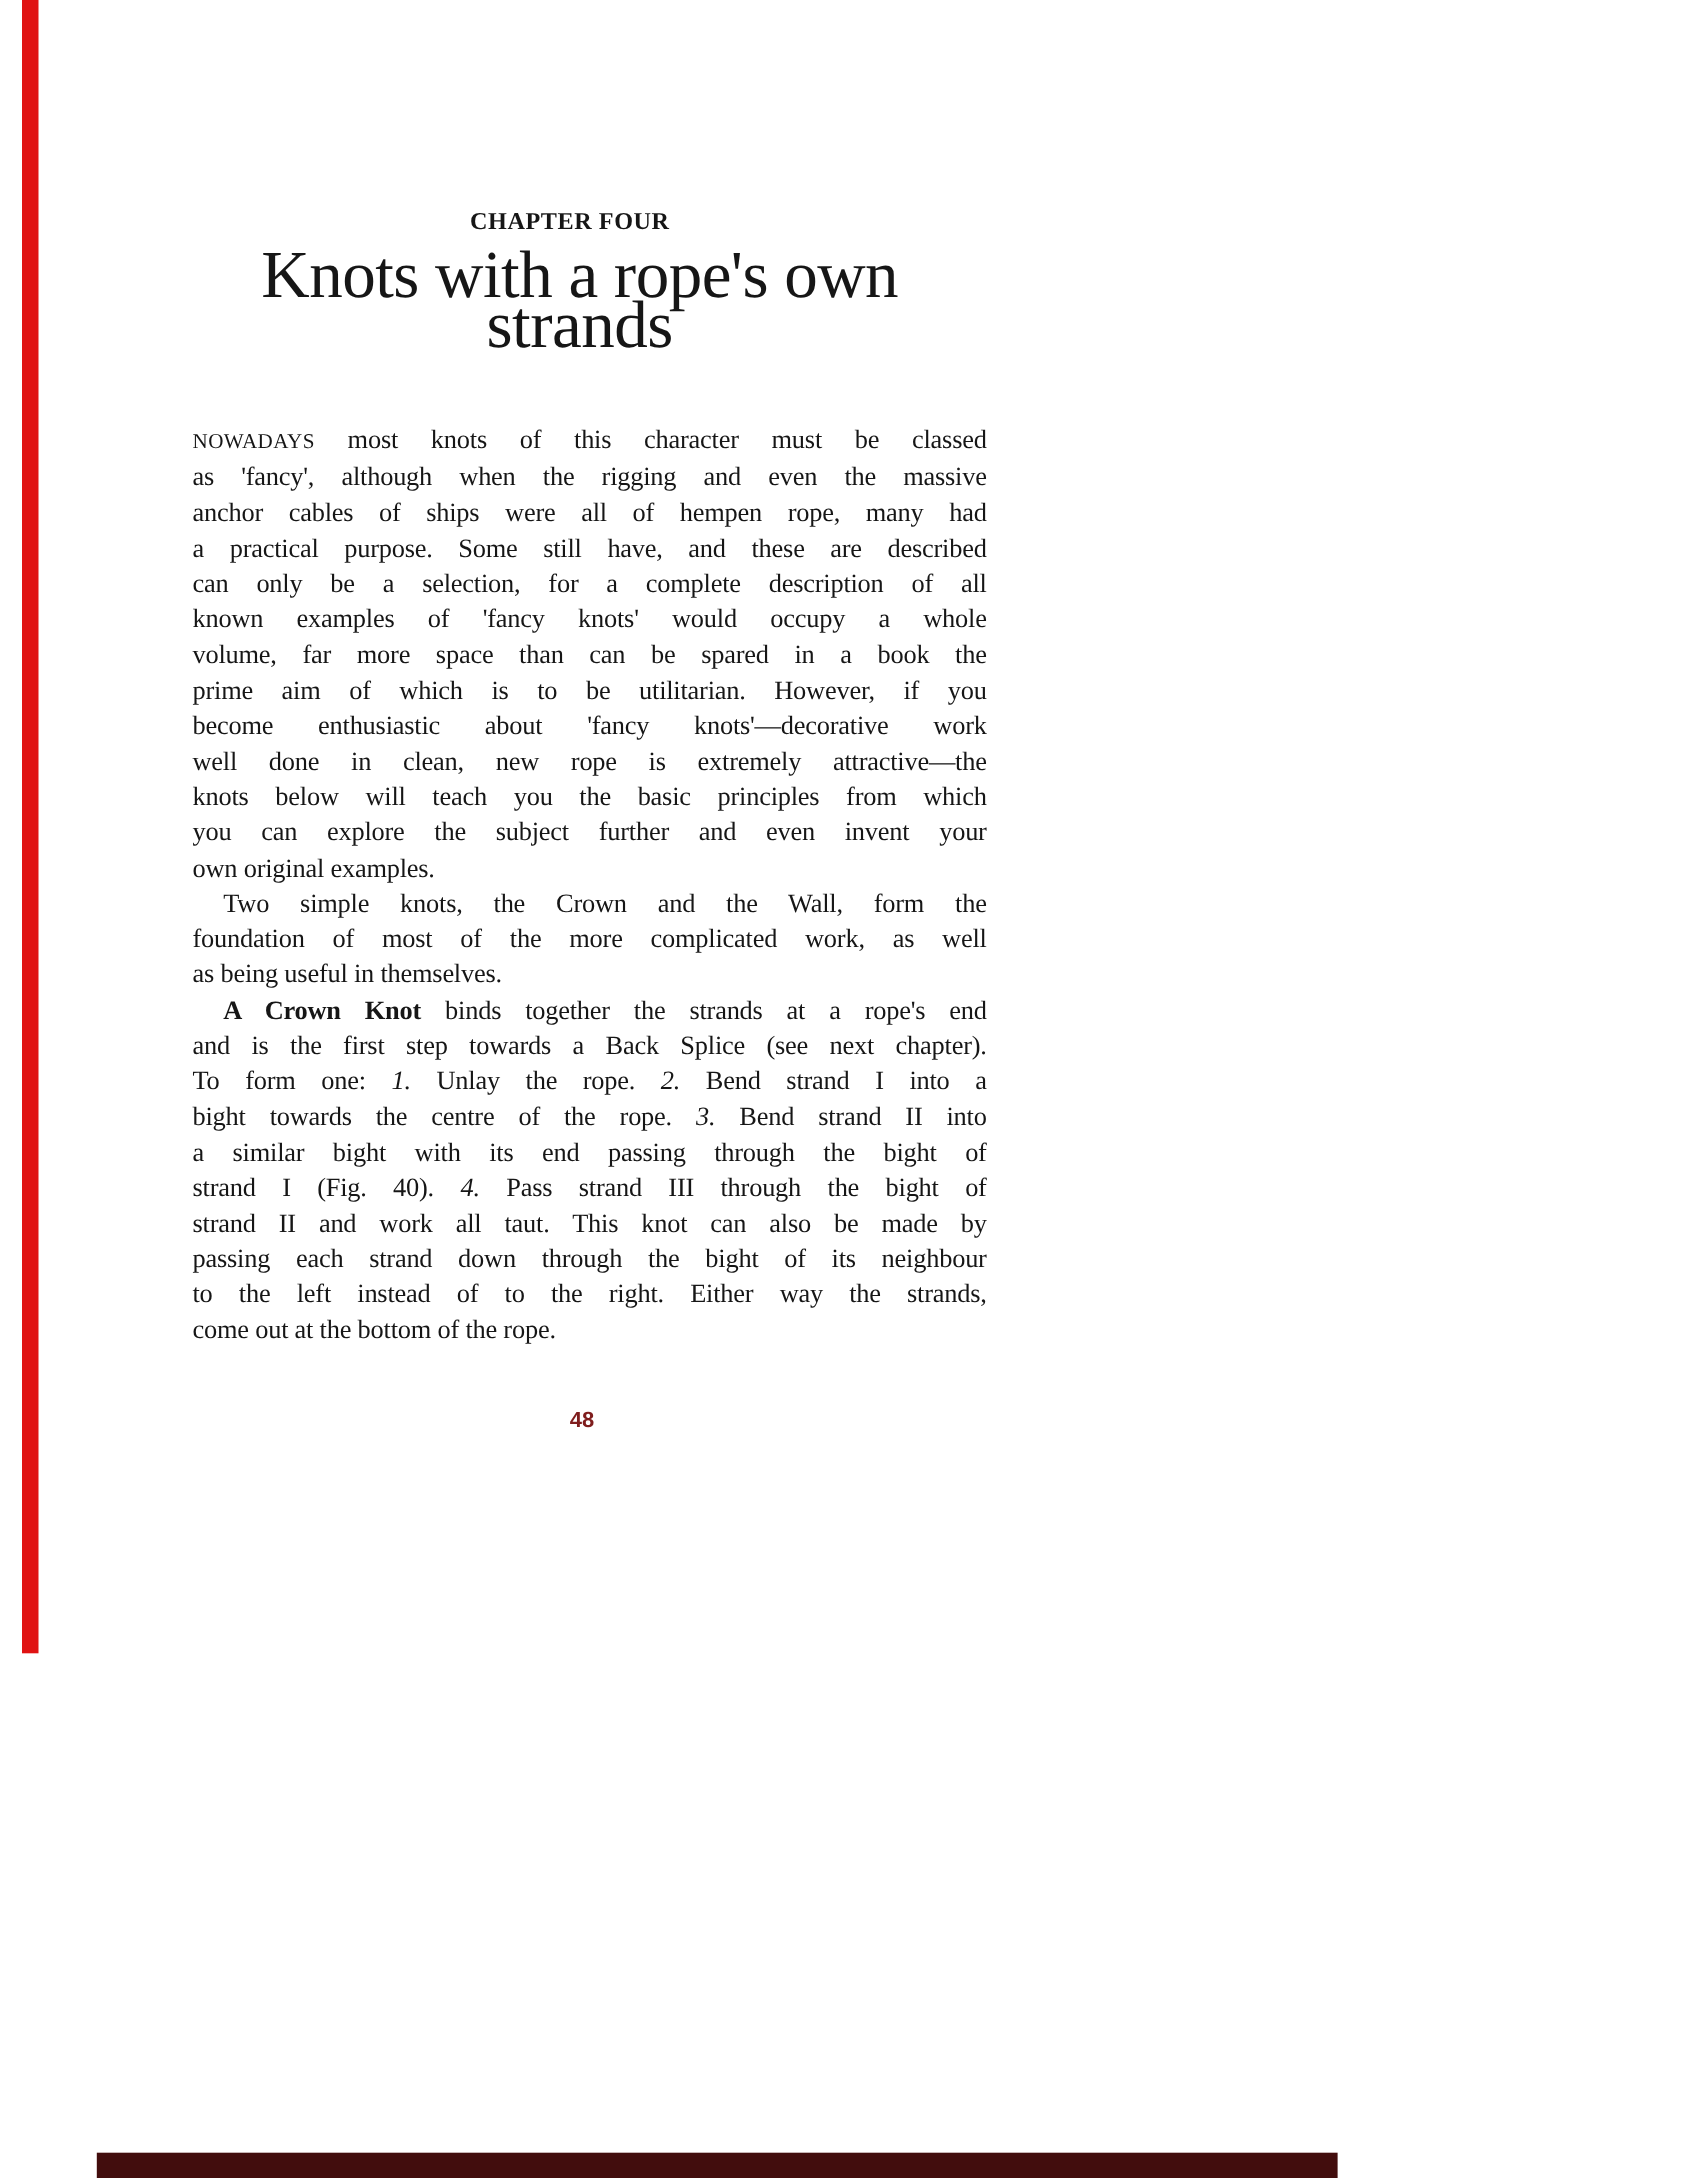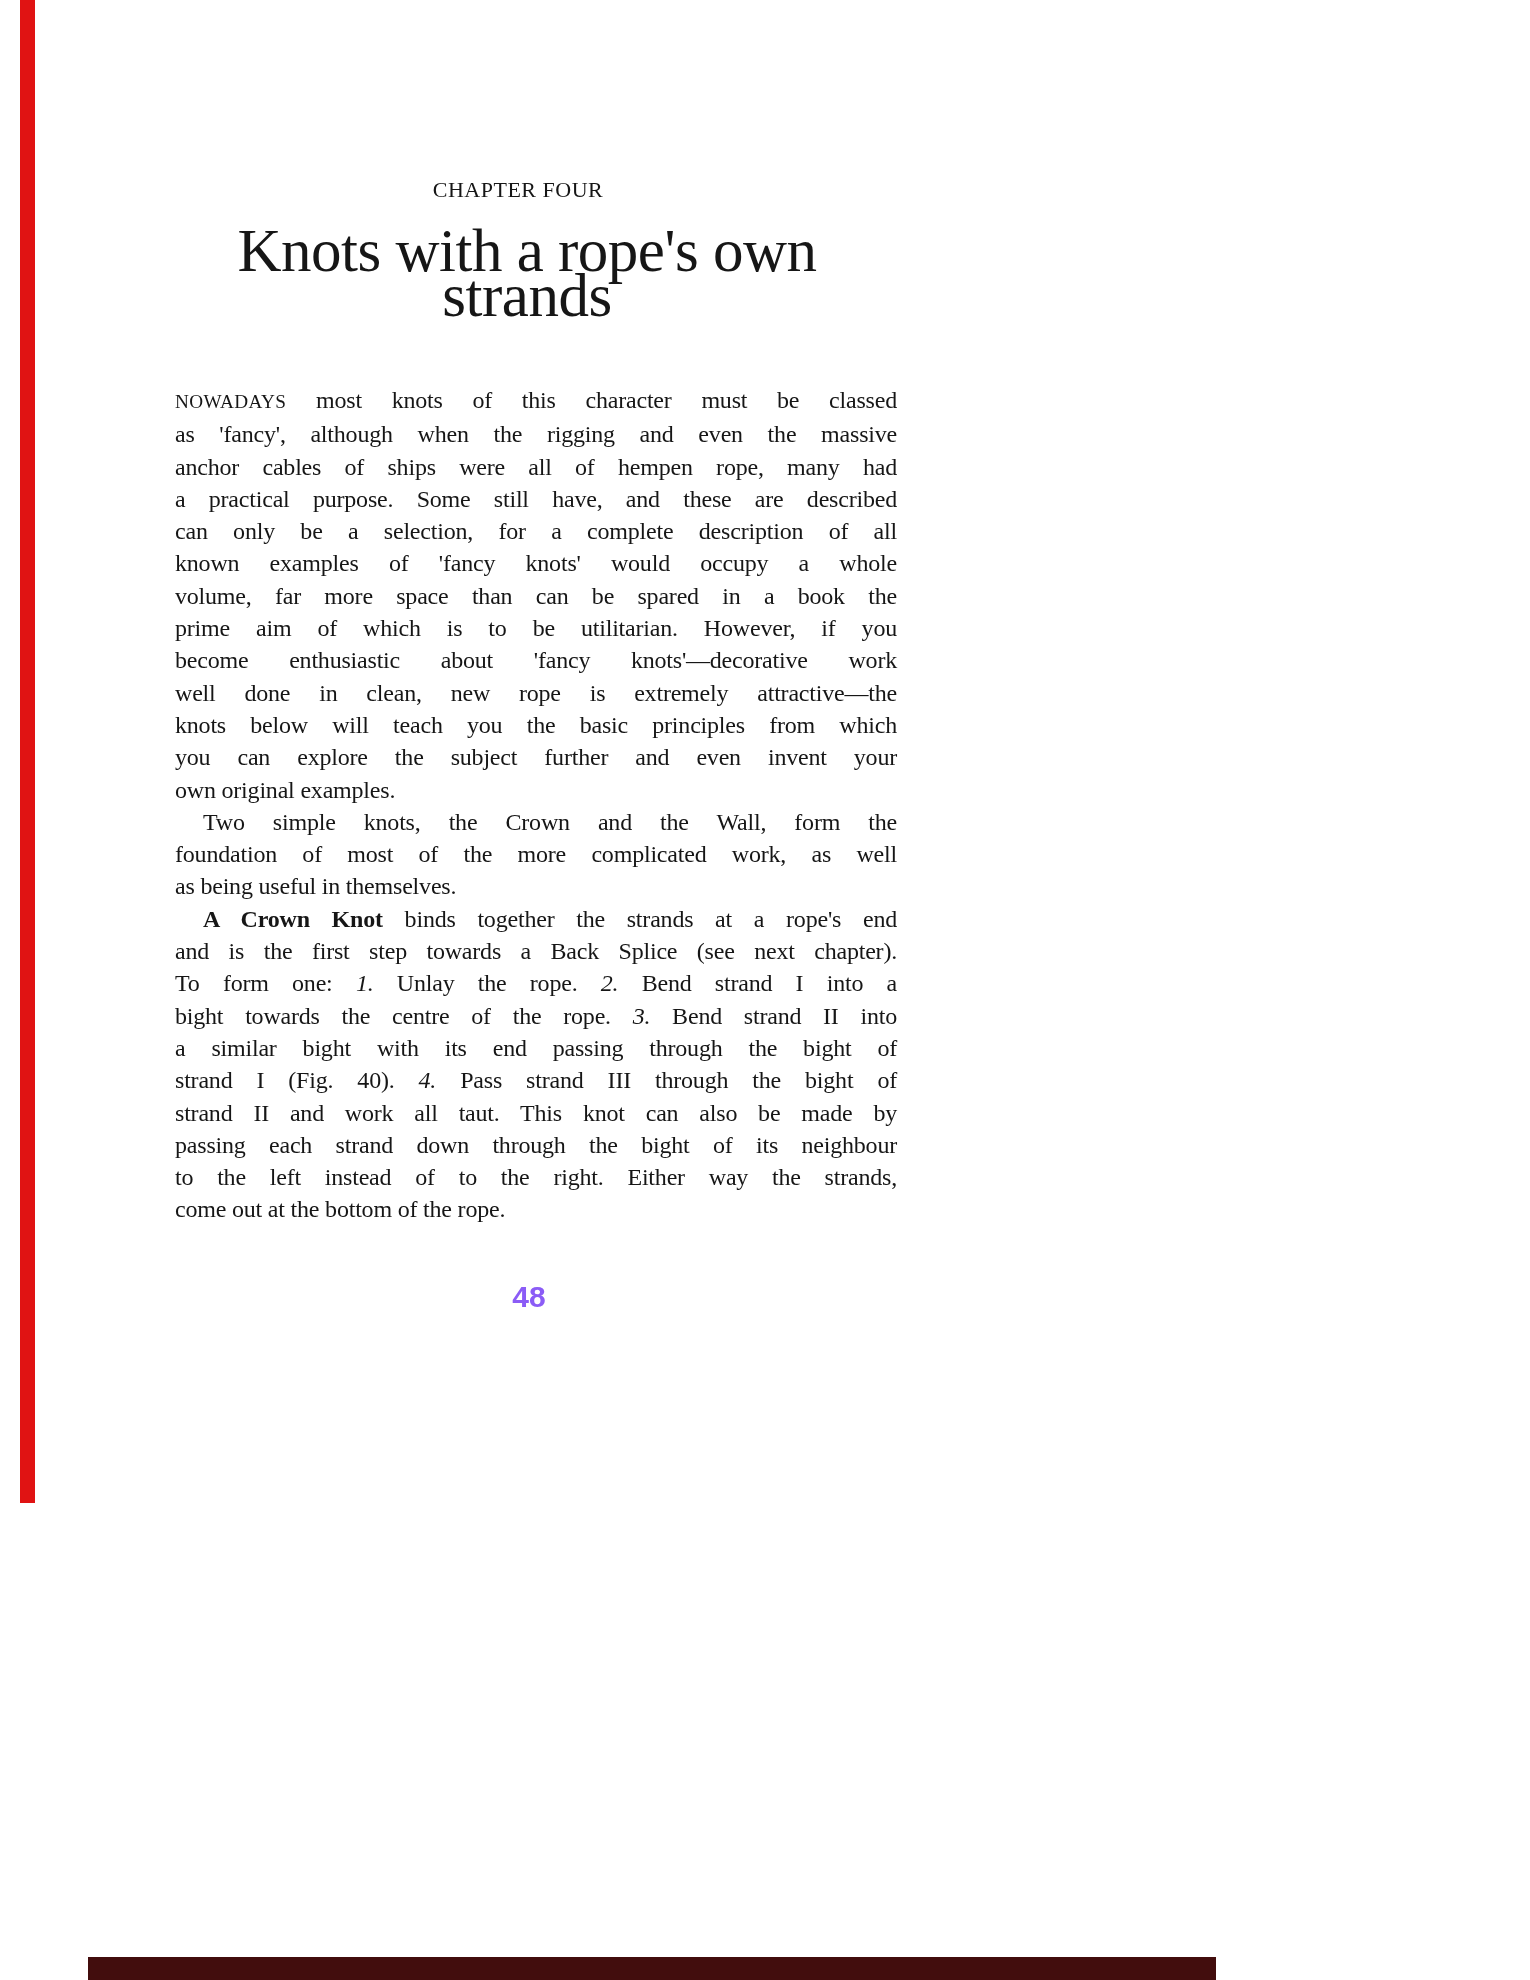--- a/index.html
+++ b/index.html
@@ -13,23 +13,23 @@
   }
   .scan-mark-left {
     position: absolute; left: 20px; top: 0;
     width: 15px; height: 1503px;
   }
   .scan-mark-bottom {
     position: absolute; left: 88px; top: 1957px;
     width: 1128px; height: 23px;
   }
   .chapter-label {
-    position: absolute; top: 177px; left: 166px; width: 704px;
+    position: absolute; top: 188px; left: 166px; width: 704px;
     text-align: center;
-    font-weight: normal; font-size: 22px; letter-spacing: 0.5px;
+    font-weight: bold; font-size: 22px; letter-spacing: 0.5px;
   }
   .page-title {
     position: absolute; top: 228px; left: 166px; width: 722px;
     text-align: center;
     font-size: 61px; line-height: 45px;
     letter-spacing: -0.5px;
   }
   .body-text {
     position: absolute; top: 384px; left: 175px; width: 722px;
     font-size: 24px; line-height: 32.3px;
@@ -40,22 +40,22 @@
     text-align: justify;
     text-align-last: justify;
   }
   .line.last { text-align-last: left; }
   .para.indent .line:first-child { text-indent: 28px; }
   .sc { font-size: 0.8em; letter-spacing: 0.4px; }
   .page-number {
     position: absolute; top: 1280px; left: 175px; width: 708px;
     text-align: center;
     font-family: "Liberation Sans", sans-serif;
-    font-weight: bold; font-size: 30px;
-    color: #8b5cf6;
+    font-weight: bold; font-size: 20px;
+    color: #7f1d1d;
   }
 </style>
 </head>
 <body>
 
 <div class="scan-mark-left" style="background: rgb(224, 19, 19);"></div>
 <div class="scan-mark-bottom" style="background: rgb(66, 13, 13);"></div>
 
 <div class="chapter-label">CHAPTER FOUR</div>
 

